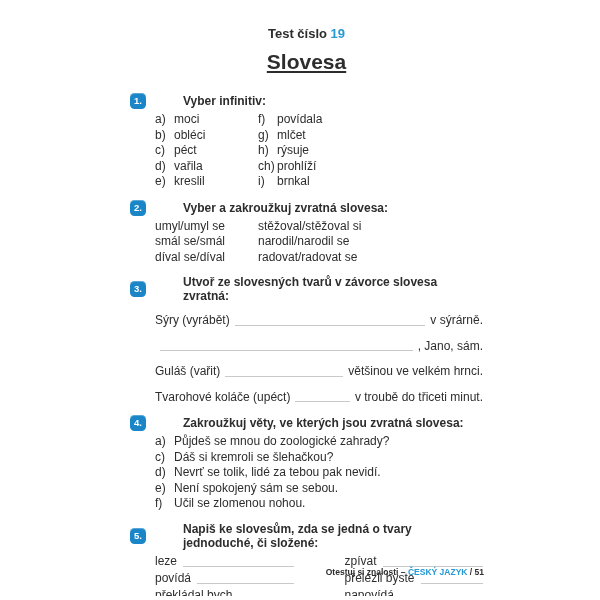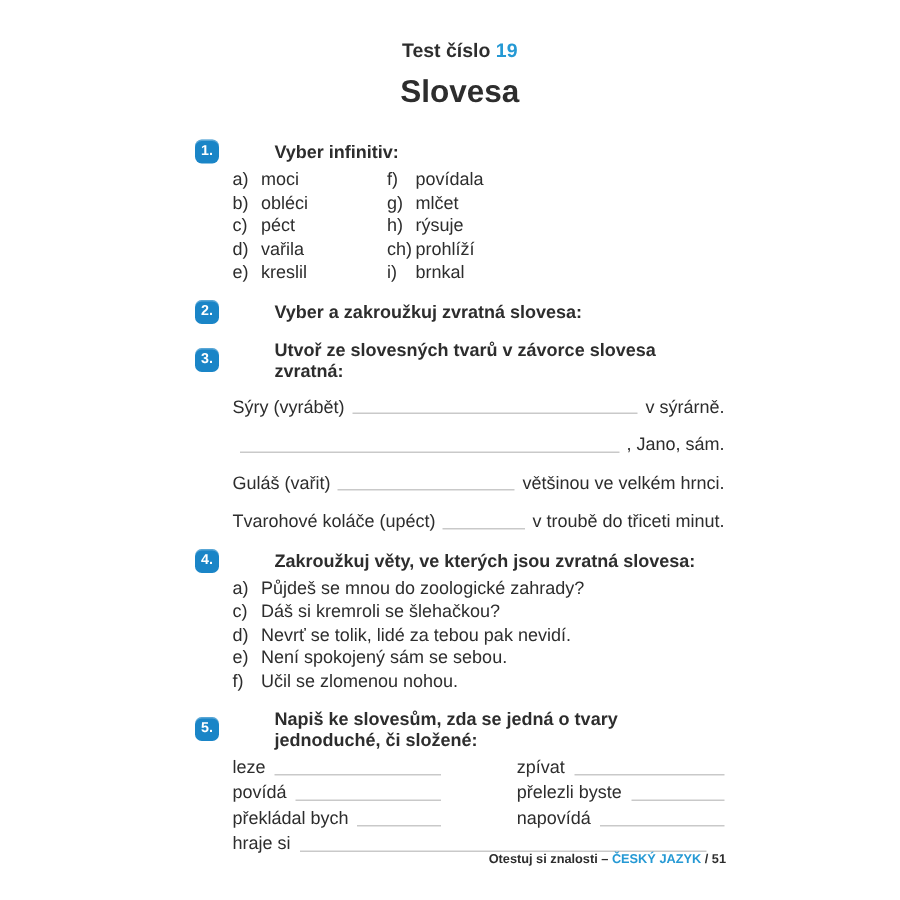--- a/index.html
+++ b/index.html
@@ -5,21 +5,21 @@
   html,body{margin:0;padding:0;}
   body{
     width:600px;height:600px;background:#ffffff;
     font-family:"Liberation Sans",sans-serif;color:#2d2d2d;
     -webkit-font-smoothing:antialiased;
   }
   .page{position:relative;width:600px;height:596px;box-sizing:border-box;
     padding:24px 117px 0 130px;overflow:hidden;background:#fff;}
   .header{text-align:center;font-size:13px;font-weight:bold;margin:2px 0 0 0;}
   .header .num{color:#2599d4;}
-  .title{text-align:center;font-size:21px;font-weight:bold;margin:9px 0 19px 0;}
+  .title{text-align:center;font-size:21px;font-weight:bold;margin:9px 0 19px 0;text-decoration:underline;}
   .ex{margin-bottom:10px;}
   .ex-head{display:flex;align-items:center;margin-bottom:3px;}
   .badge{
     flex:0 0 auto;width:16px;height:16px;margin-right:9px;
     background:#1a85c7;border-radius:4.5px;color:#fff;
     font-size:9.5px;font-weight:bold;line-height:16px;text-align:center;
     box-shadow:inset 0 1px 0 rgba(255,255,255,.28);
   }
   .ex-title{font-weight:bold;font-size:12px;margin-left:28px;}
   .ex-body{margin-left:25px;font-size:12px;}
@@ -70,20 +70,34 @@
               <div class="opt"><span class="letter">ch)</span><span class="opt-text">prohlíží</span></div>
               <div class="opt"><span class="letter">i)</span><span class="opt-text">brnkal</span></div>
             </div>
           </div>
         </div>
       </section>
       <section class="ex">
         <div class="ex-head">
           <span class="badge">2.</span>
           <span class="ex-title">Vyber a zakroužkuj zvratná slovesa:</span>
+        </div>
+        <div class="ex-body">
+          <div class="cols">
+            <div class="col-first">
+              <div class="opt">umyl/umyl se</div>
+              <div class="opt">smál se/smál</div>
+              <div class="opt">díval se/díval</div>
+            </div>
+            <div class="col-rest">
+              <div class="opt">stěžoval/stěžoval si</div>
+              <div class="opt">narodil/narodil se</div>
+              <div class="opt">radovat/radovat se</div>
+            </div>
+          </div>
         </div>
       </section>
       <section class="ex">
         <div class="ex-head">
           <span class="badge">3.</span>
           <span class="ex-title">Utvoř ze slovesných tvarů v závorce slovesa zvratná:</span>
         </div>
         <div class="ex-body">
           <div class="fill-row">
             <span class="fr-prefix">Sýry (vyrábět)</span>

